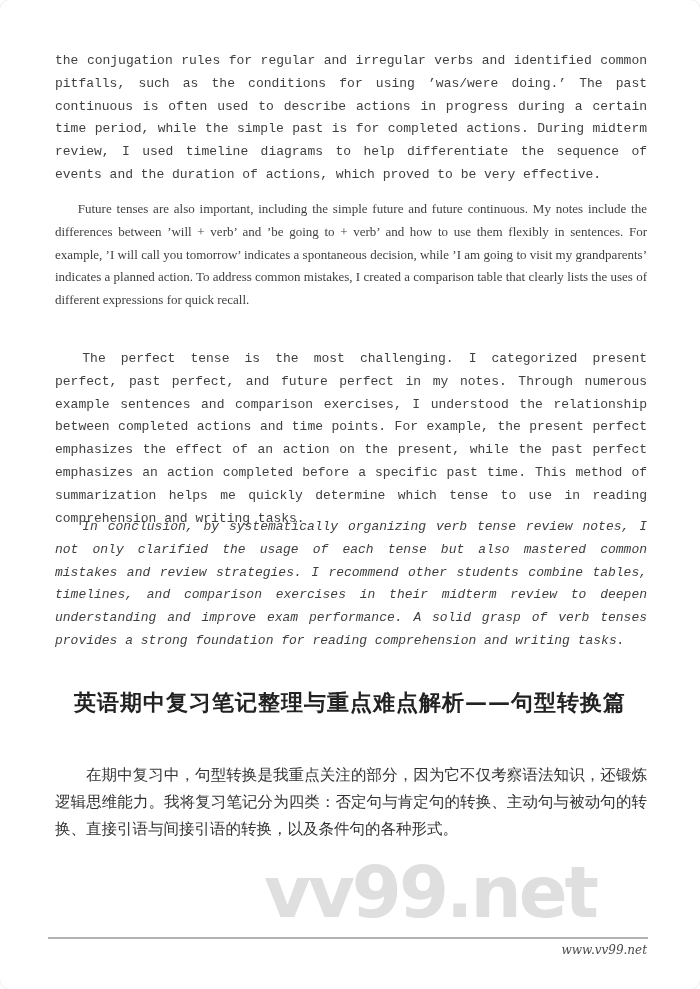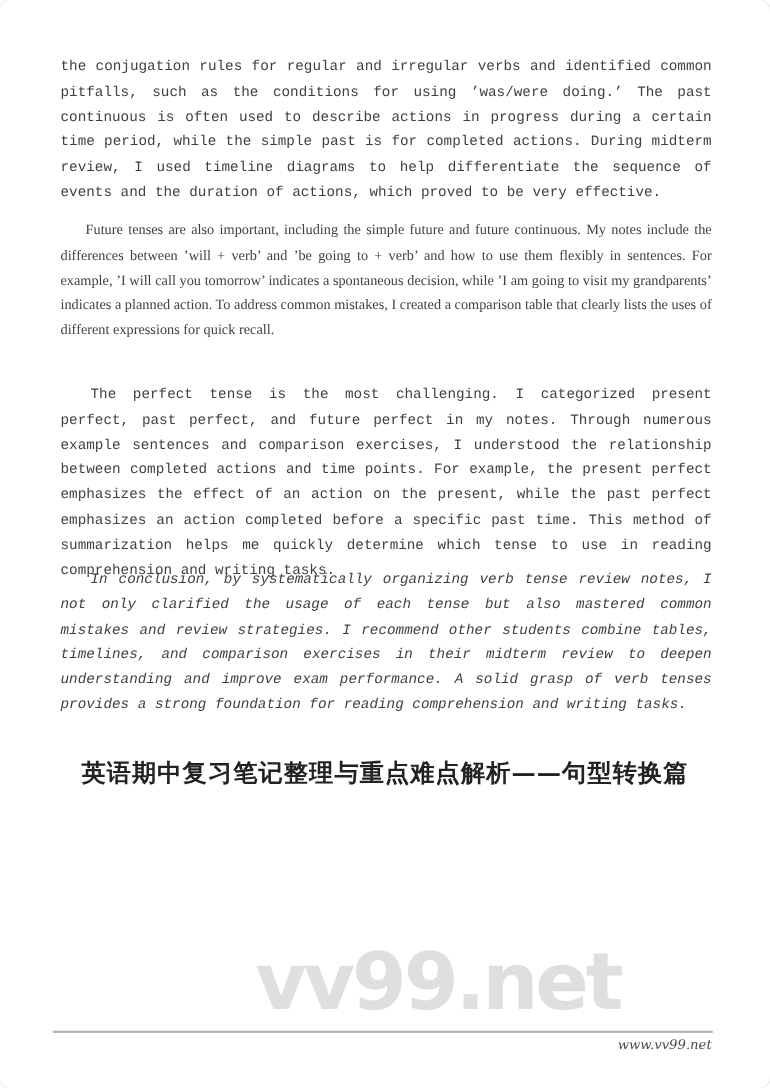--- a/index.html
+++ b/index.html
@@ -62,21 +62,21 @@
     text-indent: 2em;
     z-index: 2;
   }
   #zh-p1 { top: 762px; }
   #zh-p2 { top: 845px; }
 
   
   .watermark {
     position: absolute;
     top: 850px;
-    left: 232px;
+    left: 264px;
     font-family: "DejaVu Sans", "Liberation Sans", sans-serif;
     font-size: 72px;
     font-weight: 800;
     letter-spacing: -3px;
     color: rgba(150, 150, 150, 0.30);
     white-space: nowrap;
     z-index: 1;
     user-select: none;
   }
 
@@ -111,19 +111,20 @@
   <p id="en-p2" class="en-p indent">Future tenses are also important, including the simple future and future continuous. My notes include the differences between ’will + verb’ and ’be going to + verb’ and how to use them flexibly in sentences. For example, ’I will call you tomorrow’ indicates a spontaneous decision, while ’I am going to visit my grandparents’ indicates a planned action. To address common mistakes, I created a comparison table that clearly lists the uses of different expressions for quick recall.</p>
 
   <p id="en-p3" class="en-p indent">The perfect tense is the most challenging. I categorized present perfect, past perfect, and future perfect in my notes. Through numerous example sentences and comparison exercises, I understood the relationship between completed actions and time points. For example, the present perfect emphasizes the effect of an action on the present, while the past perfect emphasizes an action completed before a specific past time. This method of summarization helps me quickly determine which tense to use in reading comprehension and writing tasks.</p>
 
   <p id="en-p4" class="en-p indent">In conclusion, by systematically organizing verb tense review notes, I not only clarified the usage of each tense but also mastered common mistakes and review strategies. I recommend other students combine tables, timelines, and comparison exercises in their midterm review to deepen understanding and improve exam performance. A solid grasp of verb tenses provides a strong foundation for reading comprehension and writing tasks.</p>
 
   <h1 class="zh-heading">英语期中复习笔记整理与重点难点解析——句型转换篇</h1>
 
   <div class="watermark">vv99.net</div>
 
+  <p id="zh-p1" class="zh-p">在期中复习中，句型转换是我重点关注的部分，因为它不仅考察语法知识，还锻炼逻辑思维能力。我将复习笔记分为四类：否定句与肯定句的转换、主动句与被动句的转换、直接引语与间接引语的转换，以及条件句的各种形式。</p>
 
 
   <div class="footer-line"></div>
 
   <div class="footer-url">www.vv99.net</div>
 
 </div>
 
 </body></html>

